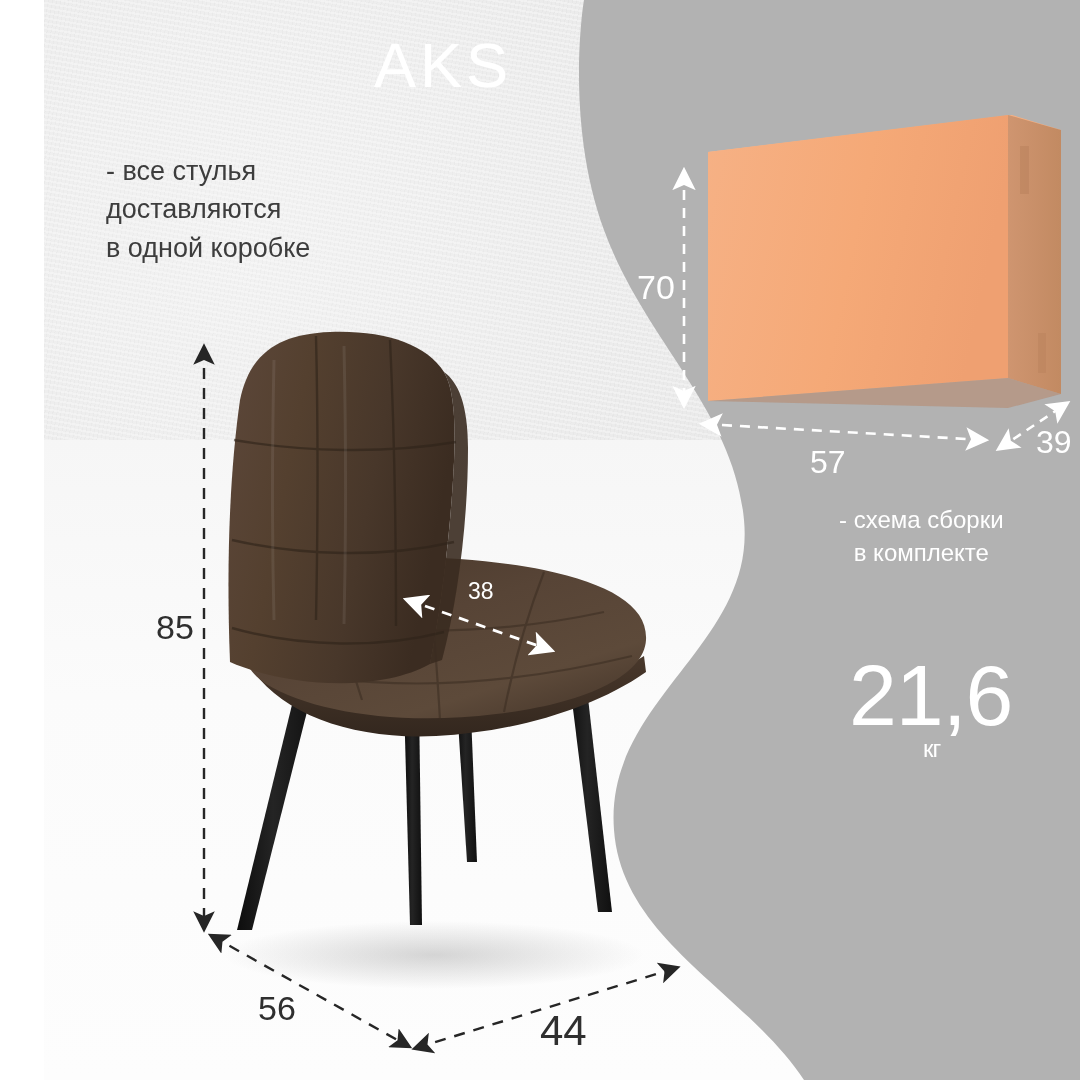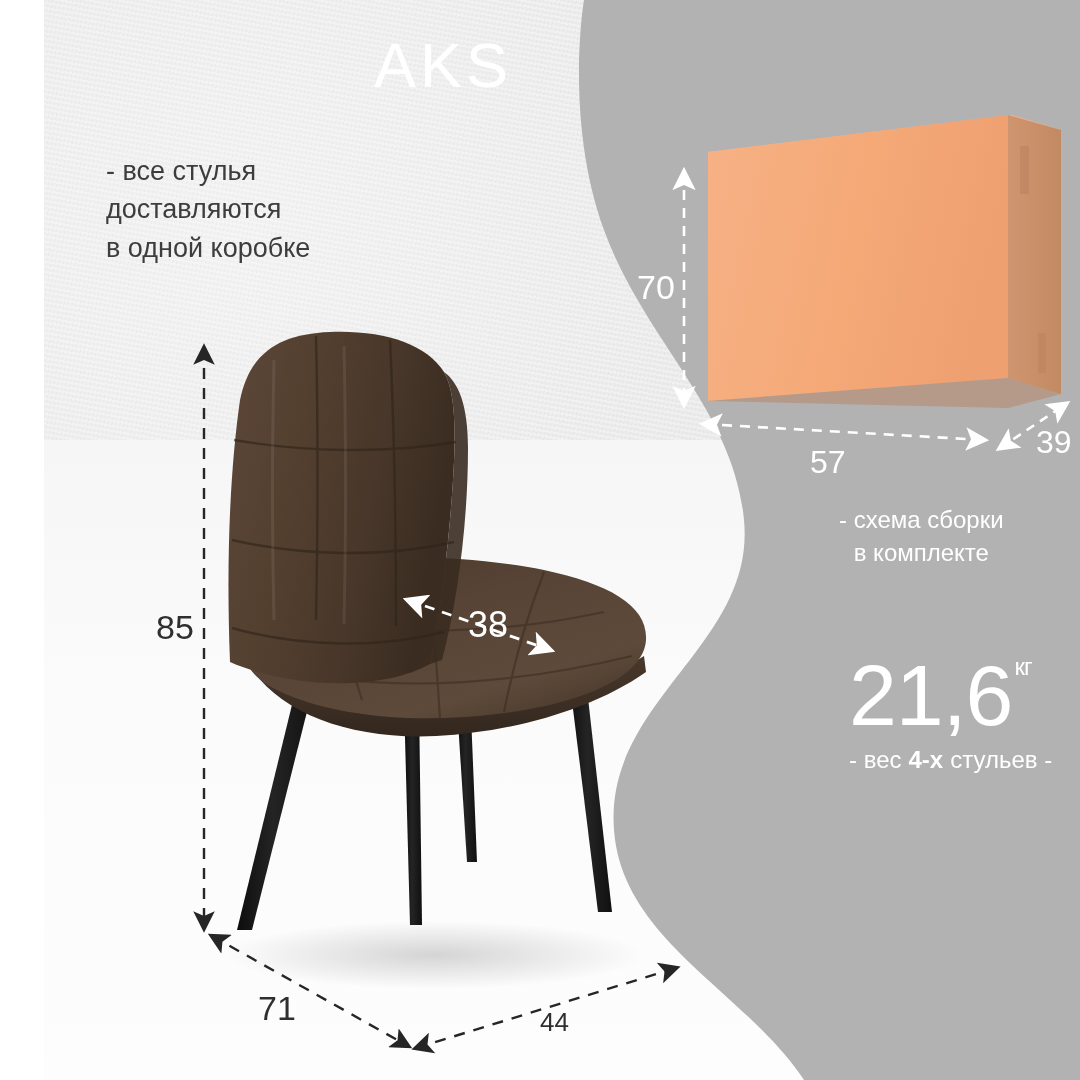--- a/index.html
+++ b/index.html
@@ -53,37 +53,37 @@
     font-weight:400;white-space:pre-line;
   }
   .note-white{
     position:absolute;left:795px;top:503px;
     color:#ffffff;font-size:24px;line-height:1.38;
     font-weight:400;white-space:pre-line;text-align:center;
   }
   .weight-block{position:absolute;left:805px;top:655px;color:#fff;}
   .weight-main{
     font-size:86px;font-weight:300;line-height:.95;letter-spacing:-1px;
-    display:flex;align-items:flex-start;
+    display:flex;align-items:center;flex-direction:column;
   }
   .weight-unit{font-size:24px;font-weight:400;margin-left:2px;line-height:1;padding-bottom:7px;}
   .weight-sub{
     margin-top:9px;font-size:24px;font-weight:400;color:#fff;
     display:flex;gap:7px;align-items:baseline;white-space:pre;
   }
   .weight-sub b{font-weight:700;}
 
   
   .dim{position:absolute;font-weight:400;user-select:none;}
   .dim-dark{color:#2f2f2f;text-align:right;}
   .dim-white{color:#ffffff;}
   .d85{left:112px;top:608px;font-size:34px;}
-  .d38{left:424px;top:604px;font-size:36px;}
+  .d38{left:424px;top:578px;font-size:23px;}
   .d56{left:214px;top:989px;font-size:34px;}
-  .d44{left:496px;top:1007px;font-size:26px;}
+  .d44{left:496px;top:1007px;font-size:42px;}
   .d50{left:593px;top:268px;font-size:34px;}
   .d67{left:766px;top:444px;font-size:32px;}
   .d71{left:992px;top:424px;font-size:32px;}
 
   svg{position:absolute;left:0;top:0;width:1080px;height:1080px;overflow:visible;}
   .layer{pointer-events:none;}
 </style>
 </head>
 <body>
 
@@ -231,37 +231,32 @@
 
     <line x1="640" y1="172" x2="640" y2="404" stroke="#ffffff" stroke-width="2.6" stroke-dasharray="10 8" marker-start="url(#arrowWhiteStart)" marker-end="url(#arrowWhite)"></line>
 
     <line x1="660" y1="424" x2="940" y2="440" stroke="#ffffff" stroke-width="2.6" stroke-dasharray="10 8" marker-start="url(#arrowWhiteStart)" marker-end="url(#arrowWhite)"></line>
 
     <line x1="956" y1="448" x2="1022" y2="404" stroke="#ffffff" stroke-width="2.6" stroke-dasharray="9 7" marker-start="url(#arrowWhiteStart)" marker-end="url(#arrowWhite)"></line>
   </svg>
 
   <div class="dim dim-dark d85">85</div>
   <div class="dim dim-white d38">38</div>
-  <div class="dim dim-dark d56">71</div>
+  <div class="dim dim-dark d56">56</div>
   <div class="dim dim-dark d44">44</div>
   <div class="dim dim-white d50">70</div>
   <div class="dim dim-white d67">57</div>
   <div class="dim dim-white d71">39</div>
 
   <div class="note-dark">- все стулья
   доставляются
   в одной коробке</div>
   <div class="note-white">- схема сборки
   в комплекте</div>
 
   <div class="weight-block">
     <div class="weight-main">
       <span>21,6</span>
       <span class="weight-unit">кг</span>
     </div>
-    <div class="weight-sub">
-      <span>- вес</span>
-      <b>4-х</b>
-      <span>стульев -</span>
-    </div>
   </div>
 
 </div>
 
 </body></html>

